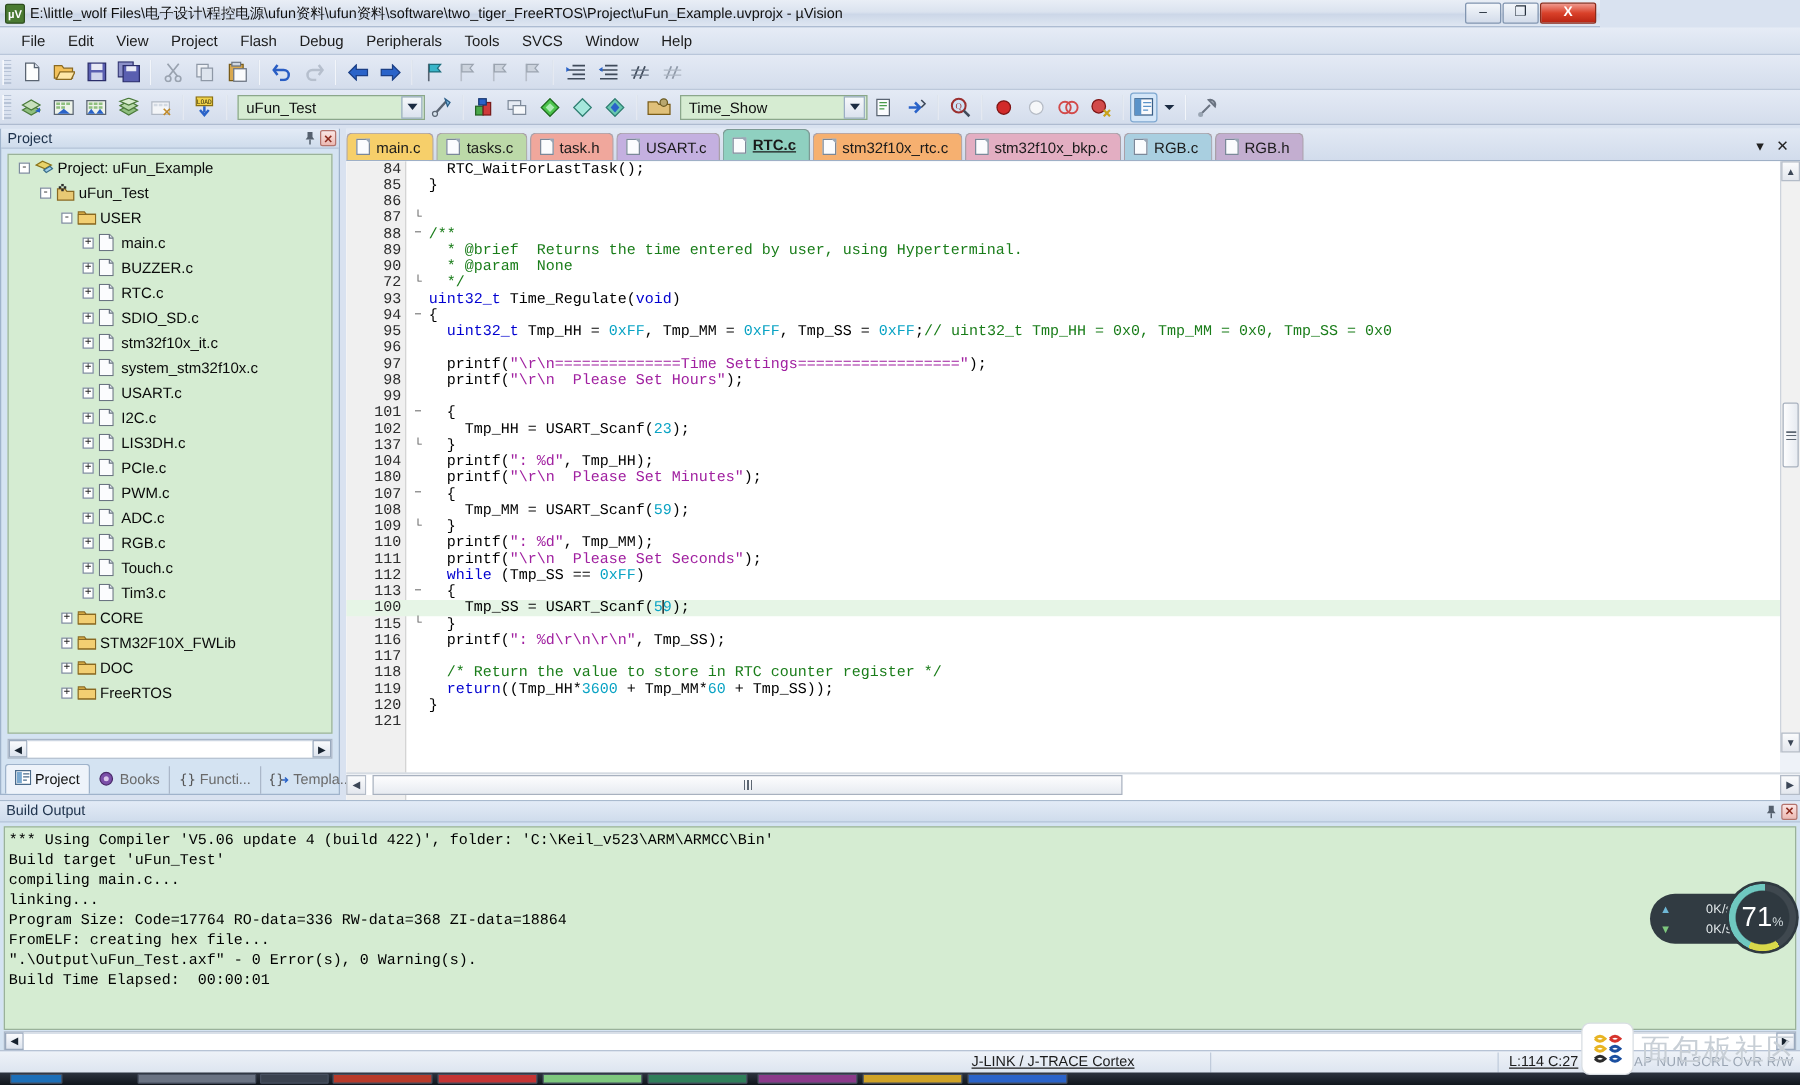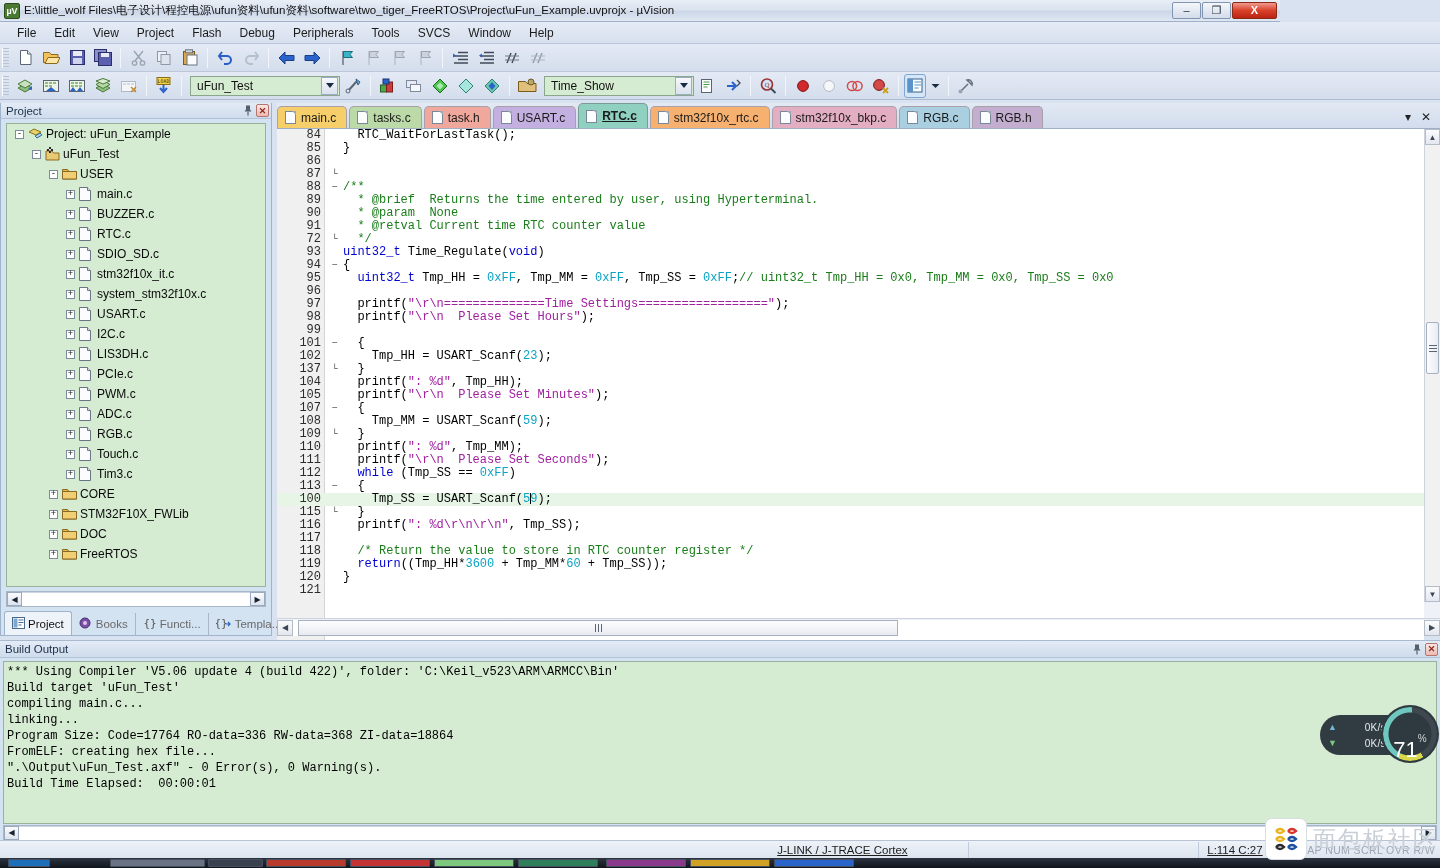--- a/index.html
+++ b/index.html
@@ -248,21 +248,21 @@
     font-family:"Liberation Sans",sans-serif;
   }
   .netrow{ display:flex; align-items:center; gap:5px; height:16px;}
   .netrow .ar{ font-size:9px; }
   .netrow .up{ color:#6fb8d6; }
   .netrow .dn{ color:#7ec87e; }
   .netrow .val{ width:44px; text-align:right; color:#e6ecee; letter-spacing:0.3px;}
   .cpuwidget{
     position:absolute; left:1381px; top:705px; width:58px; height:58px;
     border-radius:50%; background:#2f3940;
-    display:flex; align-items:flex-end; justify-content:center;
+    display:flex; align-items:center; justify-content:center;
   }
   .cpuwidget .ring{
     position:absolute; inset:2px; border-radius:50%;
     background:conic-gradient(from 150deg,#d8d84a 0deg 55deg,#6fc8c0 55deg 215deg,rgba(255,255,255,0.08) 215deg 360deg);
     -webkit-mask:radial-gradient(circle,transparent 21px,#000 22px);
             mask:radial-gradient(circle,transparent 21px,#000 22px);
   }
   .cpuwidget .val{ position:relative; color:#fff; font-size:22px; font-family:"Liberation Sans",sans-serif; }
   .cpuwidget .pc{ position:relative; color:#cfd8da; font-size:10px; align-self:center; margin-top:8px;}
   .wmark{
@@ -903,34 +903,33 @@
     <div class="gutter"></div>
     <div class="foldcol"></div>
     <div class="lines" id="codelines">
         <div class="ln"><span class="lnum">84</span><span class="fold"></span><span class="code">  RTC_WaitForLastTask();</span></div>
         <div class="ln"><span class="lnum">85</span><span class="fold"></span><span class="code">}</span></div>
         <div class="ln"><span class="lnum">86</span><span class="fold"></span><span class="code"></span></div>
         <div class="ln"><span class="lnum">87</span><span class="fold">└</span><span class="code"></span></div>
         <div class="ln"><span class="lnum">88</span><span class="fold">−</span><span class="code"><span class="cm">/**</span></span></div>
         <div class="ln"><span class="lnum">89</span><span class="fold"></span><span class="code">  <span class="cm">* @brief  Returns the time entered by user, using Hyperterminal.</span></span></div>
         <div class="ln"><span class="lnum">90</span><span class="fold"></span><span class="code">  <span class="cm">* @param  None</span></span></div>
-        <div class="ln"><span class="lnum">91</span><span class="fold"></span><span class="code">  <span class="cm">* @retval Current time RTC counter value</span></span></div>
         <div class="ln"><span class="lnum">72</span><span class="fold">└</span><span class="code">  <span class="cm">*/</span></span></div>
         <div class="ln"><span class="lnum">93</span><span class="fold"></span><span class="code"><span class="kw">uint32_t</span> Time_Regulate(<span class="kw">void</span>)</span></div>
         <div class="ln"><span class="lnum">94</span><span class="fold">−</span><span class="code">{</span></div>
         <div class="ln"><span class="lnum">95</span><span class="fold"></span><span class="code">  <span class="kw">uint32_t</span> Tmp_HH = <span class="num">0xFF</span>, Tmp_MM = <span class="num">0xFF</span>, Tmp_SS = <span class="num">0xFF</span>;<span class="cm">// uint32_t Tmp_HH = 0x0, Tmp_MM = 0x0, Tmp_SS = 0x0</span></span></div>
         <div class="ln"><span class="lnum">96</span><span class="fold"></span><span class="code"></span></div>
         <div class="ln"><span class="lnum">97</span><span class="fold"></span><span class="code">  printf(<span class="str">"\r\n==============Time Settings=================="</span>);</span></div>
         <div class="ln"><span class="lnum">98</span><span class="fold"></span><span class="code">  printf(<span class="str">"\r\n  Please Set Hours"</span>);</span></div>
         <div class="ln"><span class="lnum">99</span><span class="fold"></span><span class="code"></span></div>
         <div class="ln"><span class="lnum">101</span><span class="fold">−</span><span class="code">  {</span></div>
         <div class="ln"><span class="lnum">102</span><span class="fold"></span><span class="code">    Tmp_HH = USART_Scanf(<span class="num">23</span>);</span></div>
         <div class="ln"><span class="lnum">137</span><span class="fold">└</span><span class="code">  }</span></div>
         <div class="ln"><span class="lnum">104</span><span class="fold"></span><span class="code">  printf(<span class="str">": %d"</span>, Tmp_HH);</span></div>
-        <div class="ln"><span class="lnum">105</span><span class="fold"></span><span class="code">  printf(<span class="str">"\r\n  Please Set Minutes"</span>);</span></div>
+        <div class="ln"><span class="lnum">180</span><span class="fold"></span><span class="code">  printf(<span class="str">"\r\n  Please Set Minutes"</span>);</span></div>
         <div class="ln"><span class="lnum">107</span><span class="fold">−</span><span class="code">  {</span></div>
         <div class="ln"><span class="lnum">108</span><span class="fold"></span><span class="code">    Tmp_MM = USART_Scanf(<span class="num">59</span>);</span></div>
         <div class="ln"><span class="lnum">109</span><span class="fold">└</span><span class="code">  }</span></div>
         <div class="ln"><span class="lnum">110</span><span class="fold"></span><span class="code">  printf(<span class="str">": %d"</span>, Tmp_MM);</span></div>
         <div class="ln"><span class="lnum">111</span><span class="fold"></span><span class="code">  printf(<span class="str">"\r\n  Please Set Seconds"</span>);</span></div>
         <div class="ln"><span class="lnum">112</span><span class="fold"></span><span class="code">  <span class="kw">while</span> (Tmp_SS == <span class="num">0xFF</span>)</span></div>
         <div class="ln"><span class="lnum">113</span><span class="fold">−</span><span class="code">  {</span></div>
         <div class="ln hl"><span class="lnum">100</span><span class="fold"></span><span class="code">    Tmp_SS = USART_Scanf(<span class="num">5<span class="cursor"></span>9</span>);</span></div>
         <div class="ln"><span class="lnum">115</span><span class="fold">└</span><span class="code">  }</span></div>
         <div class="ln"><span class="lnum">116</span><span class="fold"></span><span class="code">  printf(<span class="str">": %d\r\n\r\n"</span>, Tmp_SS);</span></div>

